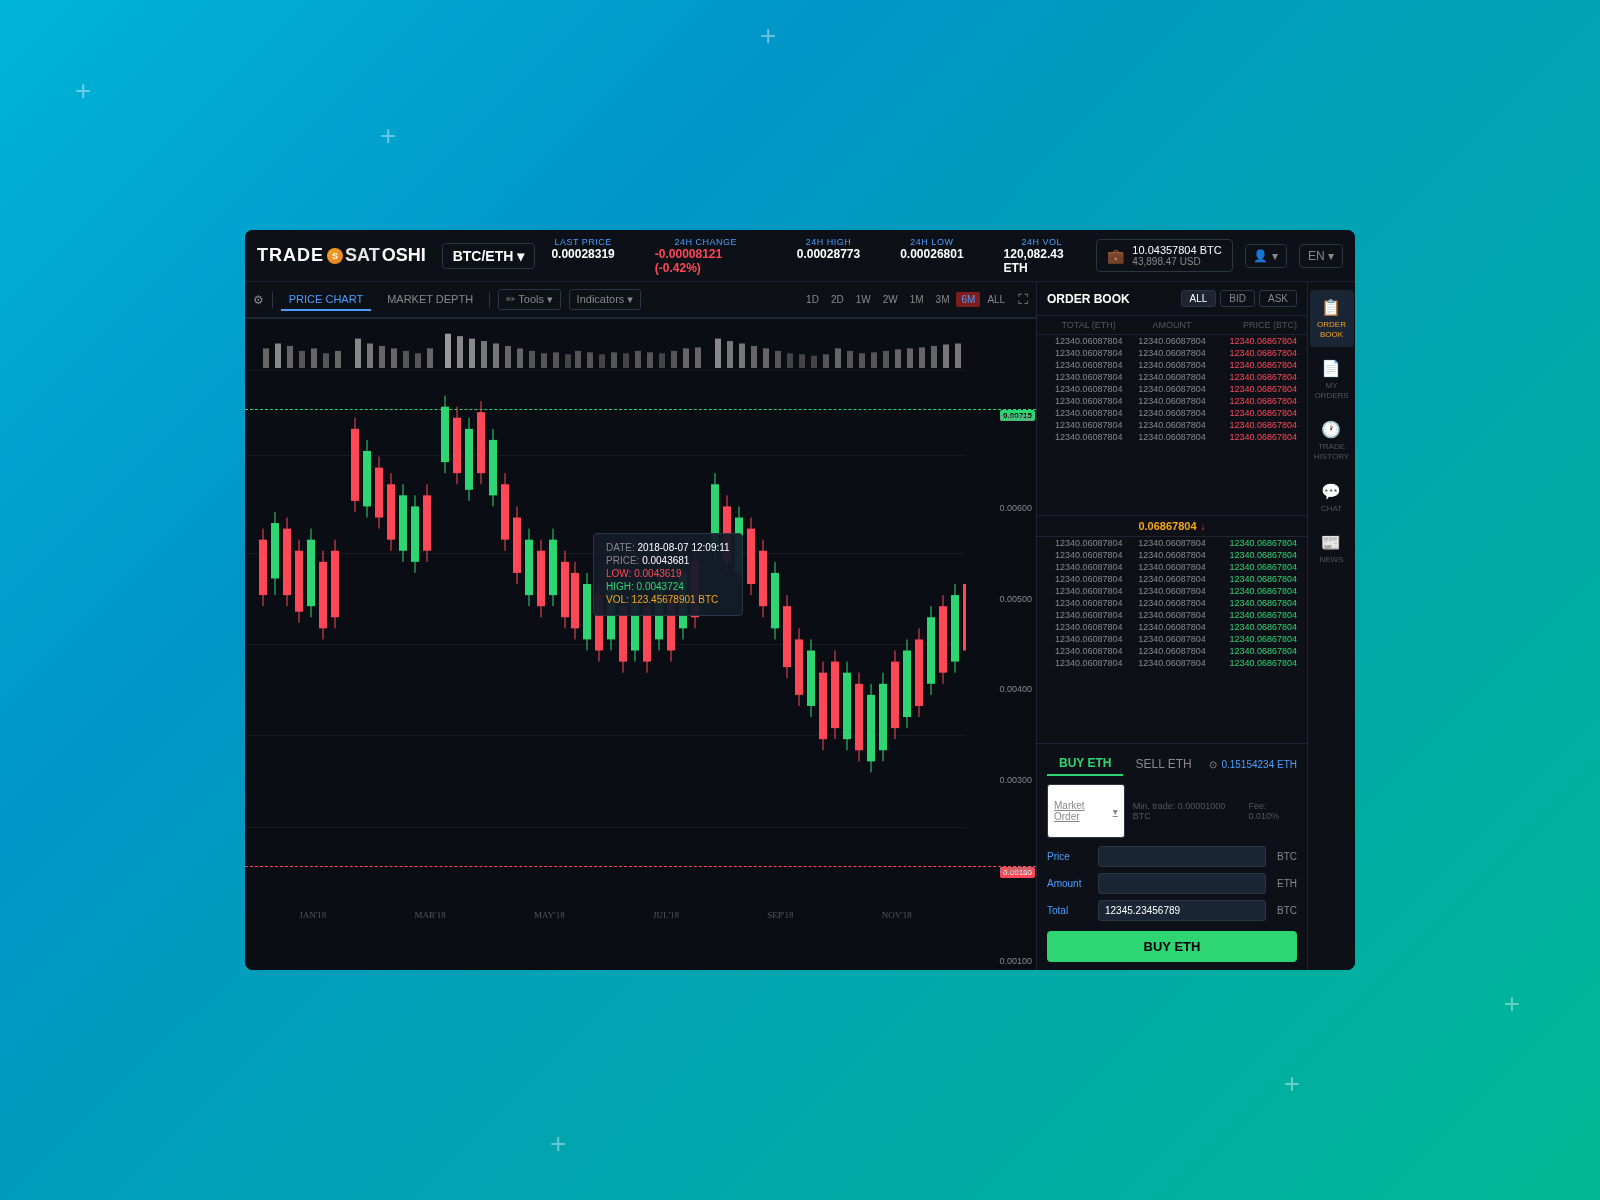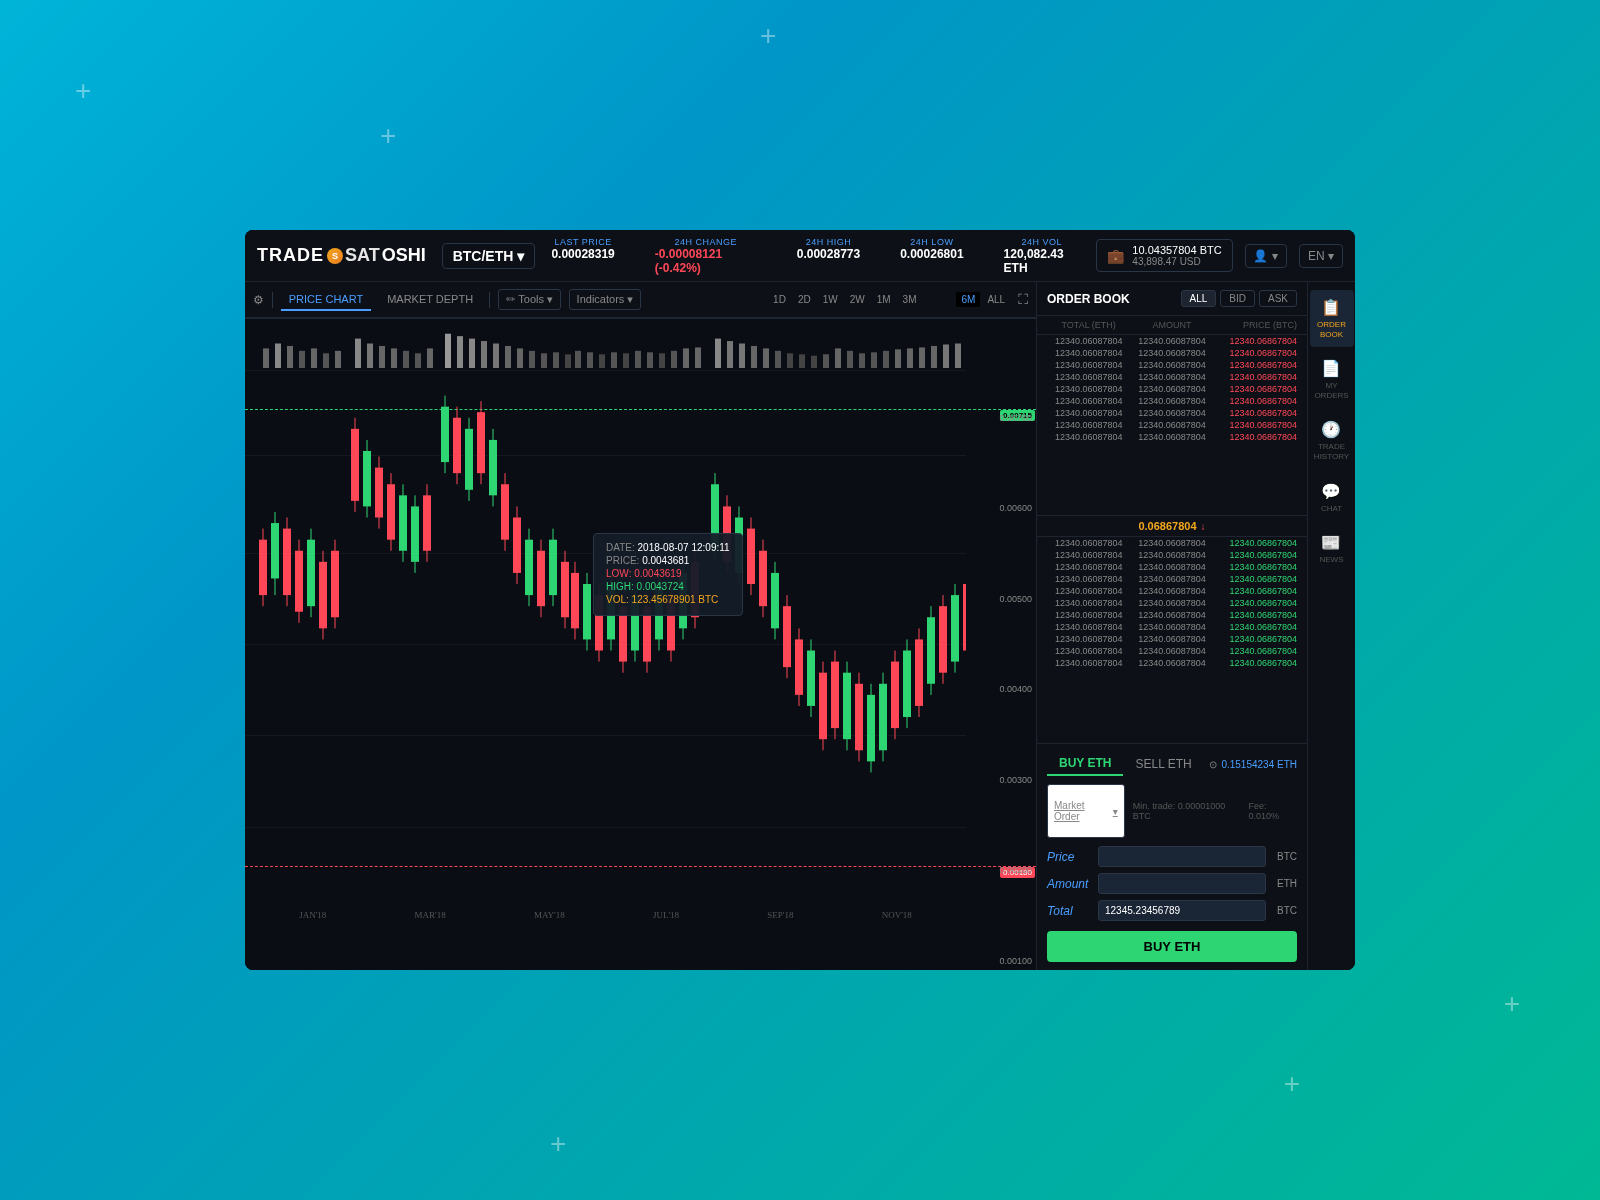--- a/index.html
+++ b/index.html
@@ -125,21 +125,21 @@
     .toolbar-btn {
       color: #888; font-size: 11px; padding: 3px 7px;
       border: 1px solid #2a3545; border-radius: 3px; cursor: pointer;
       display: flex; align-items: center; gap: 3px;
     }
     .time-buttons { display: flex; gap: 2px; margin-left: auto; }
     .time-btn {
       color: #888; font-size: 10px; padding: 2px 5px; cursor: pointer;
       border-radius: 2px;
     }
-    .time-btn.active { color: #4a9eff; background: #000000; margin-left: 33px; }
+    .time-btn.active { color: #4a9eff; background: #7f1d1d; }
     .fullscreen-btn { color: #888; font-size: 14px; cursor: pointer; }
     .chart-area {
       flex: 1;
       background: #0a0e14;
       position: relative;
       overflow: hidden;
     }
     .price-labels {
       position: absolute;
       right: 0;
@@ -280,21 +280,21 @@
       background: #ffffff; color: #888; font-size: 10px;
       border: 1px solid #2a3545; border-radius: 3px; padding: 15px 6px;
       cursor: pointer; display: flex; align-items: center; gap: 3px; text-decoration: underline;
     }
     .min-trade { color: #555; font-size: 9px; }
     .fee-info { color: #555; font-size: 9px; margin-left: auto; }
     .input-row {
       display: flex; align-items: center; gap: 6px;
       margin-bottom: 6px;
     }
-    .input-label { color: #4a9eff; font-size: 12px; width: 45px; font-style: italic; }
+    .input-label { color: #4a9eff; font-size: 10px; width: 45px; }
     .input-field {
       flex: 1; background: #1a2535;
       border: 1px solid #2a3545; border-radius: 3px;
       padding: 4px 6px; color: #ffffff; font-size: 10px;
     }
     .input-currency { color: #888; font-size: 10px; width: 25px; text-align: right; }
     .buy-btn {
       width: 100%;
       background: #2ed573;
       color: #000;

